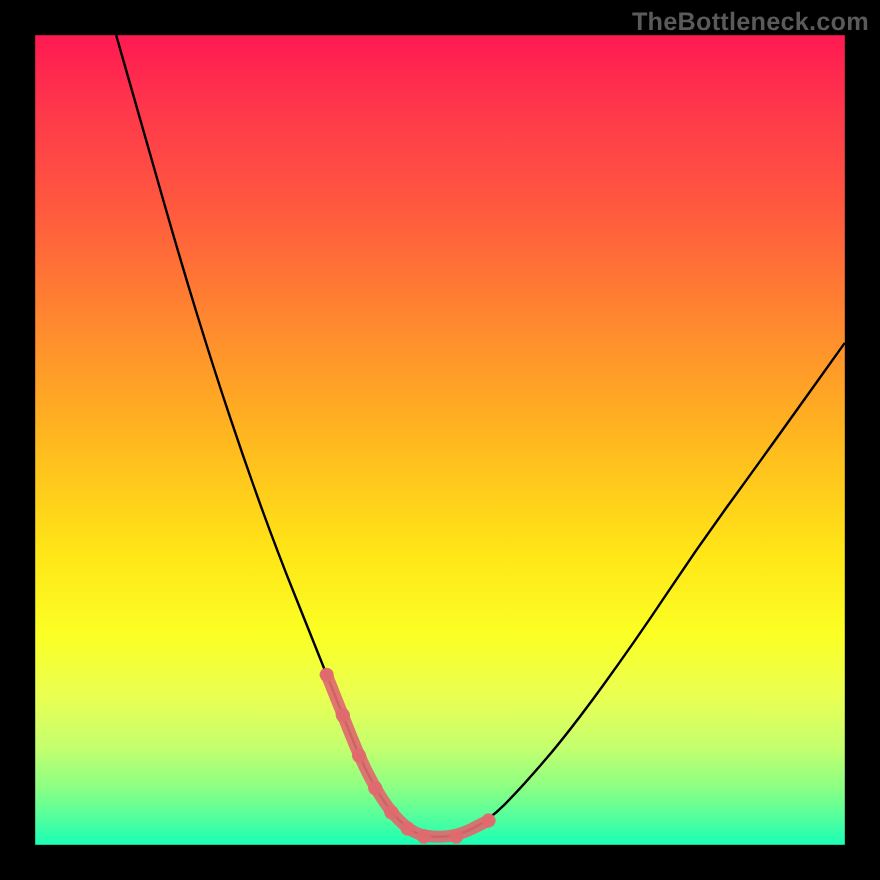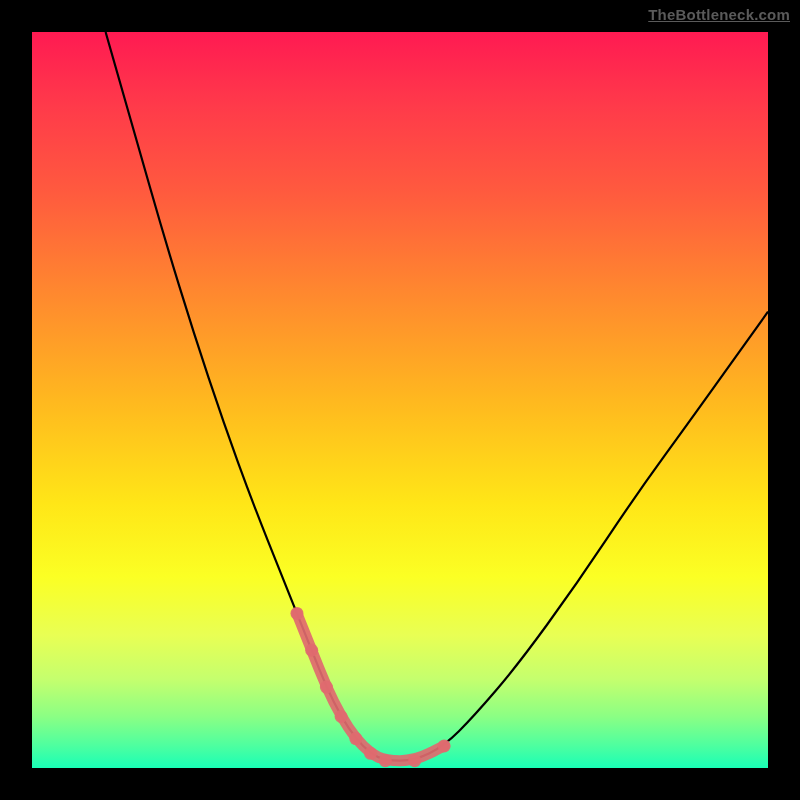--- a/index.html
+++ b/index.html
@@ -40,25 +40,24 @@
       #8bff84 93%,
       #4dffa0 97%,
       #19ffb6 100%
     );
   }
   .watermark {
     position: absolute;
     top: 6px;
     right: 10px;
     color: #5a5a5a;
-    font-size: 15px;
+    font-size: 23px;
     font-weight: 600;
     letter-spacing: 0.2px;
     user-select: none;
-    text-decoration: underline;
   }
   svg.curve {
     position: absolute;
     left: 0;
     top: 0;
     width: 736px;
     height: 736px;
     overflow: visible;
   }
   .black-line {

